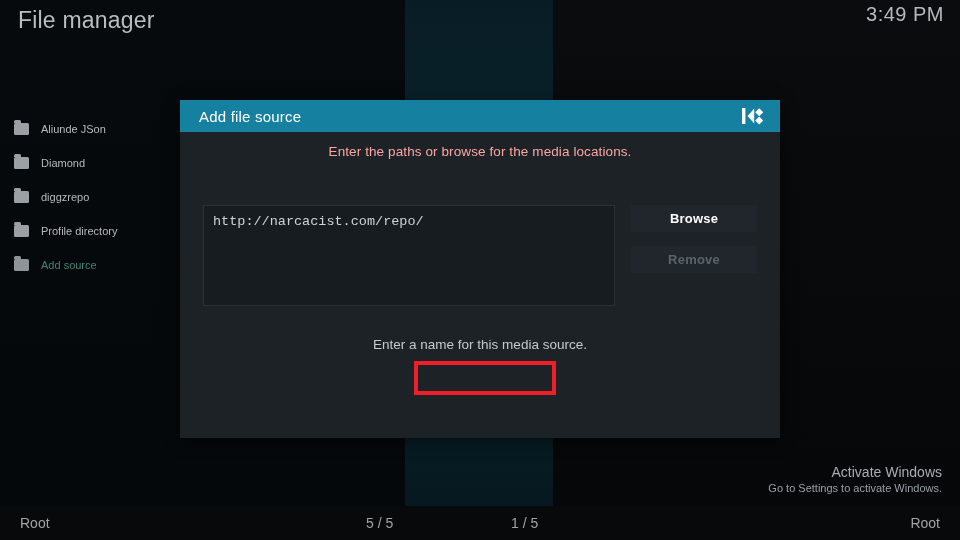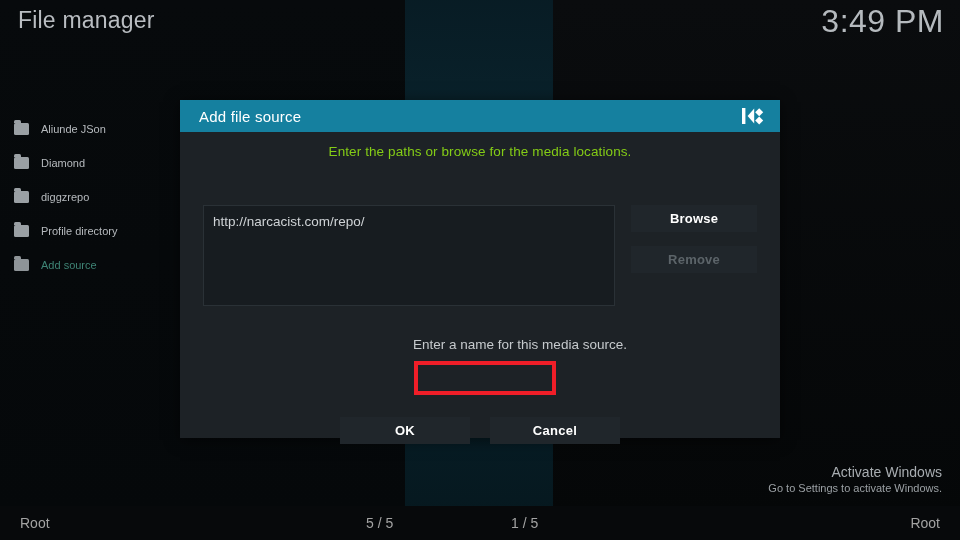--- a/index.html
+++ b/index.html
@@ -27,21 +27,21 @@
   }
 
   
   .topbar { position:absolute; left:0; top:0; width:960px; height:48px; }
   .app-title {
     position:absolute; left:18px; top:7px;
     font-size:23px; font-weight:400; color:#b9bdc1; letter-spacing:.2px;
   }
   .clock {
     position:absolute; right:16px; top:3px;
-    font-size:32px; font-weight:300; color:#b5babe; letter-spacing:.5px;
+    font-size:20px; font-weight:300; color:#b5babe; letter-spacing:.5px;
   }
 
   
   .sidebar { position:absolute; left:0; top:112px; width:190px; }
   .side-item {
     position:relative; height:34px; display:flex; align-items:center;
     padding-left:14px; font-size:11px; color:#b6babe;
   }
   .side-item.active { color:#3e8475; }
   .folder-icon {
@@ -66,44 +66,44 @@
     display:flex; align-items:center;
   }
   .dialog-title {
     margin-left:19px; font-size:15px; font-weight:normal; color:#ffffff; letter-spacing:.2px;
   }
   .kodi-logo { position:absolute; right:13px; top:4px; width:26px; height:24px; }
 
   .dialog-body { position:relative; padding:0; height:306px; background:#1d2226; }
 
   .hint {
-    text-align:center; font-size:13.5px; color:#84cc16;
+    text-align:center; font-size:13.5px; color:#fca5a5;
     padding-top:12px; letter-spacing:.1px;
   }
 
   .path-row { position:absolute; left:23px; top:73px; width:554px; height:101px; }
   .path-box {
     position:absolute; left:0; top:0; width:412px; height:101px;
     background:#171c20; border:1px solid #2a3136;
   }
   .path-text {
-    position:absolute; left:9px; top:8px; font-size:13.5px; color:#cfd3d6;
+    position:absolute; left:9px; top:8px; font-size:13.5px; color:#cfd3d6;font-family:Liberation Mono, monospace;
   }
   .side-buttons { position:absolute; left:428px; top:0; width:126px; }
   .sbtn {
     width:126px; height:27px; background:#20262b;
     display:flex; align-items:center; justify-content:center;
     font-size:13px; font-weight:bold; color:#ffffff;
     margin-bottom:14px; letter-spacing:.2px;
   }
   .sbtn.disabled { color:#5c6469; }
 
   .hint2 {
     position:absolute; left:0; top:205px; width:600px; text-align:center;
-    font-size:13.5px; color:#c6cacd;margin-left:40px;
+    font-size:13.5px; color:#c6cacd;
   }
 
   .name-field {
     position:absolute; left:25px; top:235px; width:550px; height:24px;
     background:#1284a6; display:flex; align-items:center; justify-content:center;
   }
   .name-value { font-size:14px; color:#cfe6ef; letter-spacing:.2px; }
 
   .redbox {
     position:absolute; left:234px; top:229px; width:142px; height:34px;
@@ -199,24 +199,20 @@
           <div class="sbtn">Browse</div>
           <div class="sbtn disabled">Remove</div>
         </div>
       </div>
 
       <div class="hint2">Enter a name for this media source.</div>
 
 
       <div class="redbox"></div>
 
-      <div class="bottom-buttons">
-        <div class="bbtn ok">OK</div>
-        <div class="bbtn cancel">Cancel</div>
-      </div>
 
     </div>
   </div>
 
   <div class="watermark">
     <div class="wm-title">Activate Windows</div>
     <div class="wm-sub">Go to Settings to activate Windows.</div>
   </div>
 
   <div class="statusbar">

